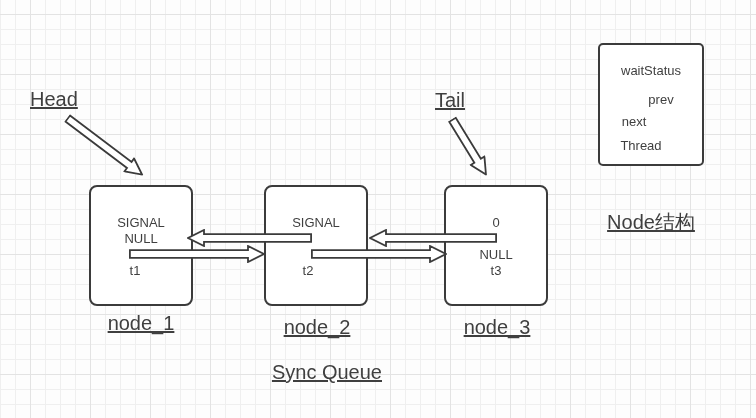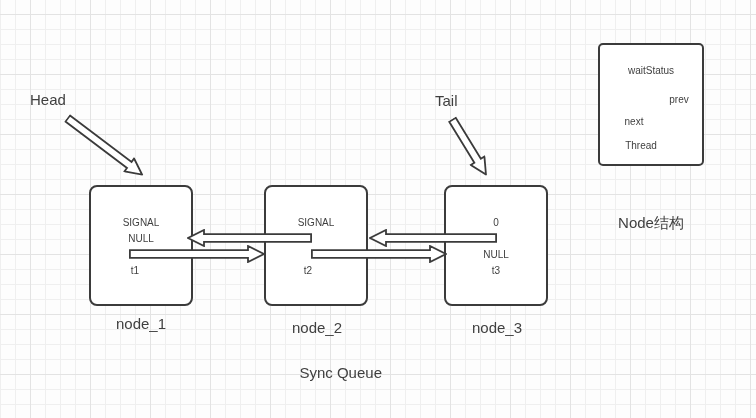--- a/index.html
+++ b/index.html
@@ -9,22 +9,22 @@
     background-color:#fdfdfd;
     background-image:
       linear-gradient(to right,#e3e3e3 1px,transparent 1px),
       linear-gradient(to bottom,#e3e3e3 1px,transparent 1px),
       linear-gradient(to right,#efefef 1px,transparent 1px),
       linear-gradient(to bottom,#efefef 1px,transparent 1px);
     background-size:60px 60px,60px 60px,15px 15px,15px 15px;
     background-position:30px 0,0 14px,0 0,0 14px;
     color:#3f3f3f;
   }
-  .txt{position:absolute;font-size:10px;line-height:14px;white-space:nowrap;z-index:3;}
-  .lbl{position:absolute;font-size:15px;line-height:15px;white-space:nowrap;z-index:3;}
+  .txt{position:absolute;font-size:13px;line-height:14px;white-space:nowrap;z-index:3;}
+  .lbl{position:absolute;font-size:20px;line-height:15px;white-space:nowrap;z-index:3;text-decoration:underline;}
   .ctr{text-align:center;}
   .node-box{
     position:absolute;width:104px;height:121px;box-sizing:border-box;
     background:#ffffff;border:2px solid #3b3b3b;border-radius:8px;z-index:1;
   }
   .struct-box{
     position:absolute;left:598px;top:43px;width:106px;height:123px;box-sizing:border-box;
     background:#ffffff;border:2px solid #3b3b3b;border-radius:5px;z-index:1;
   }
   .arrow{position:absolute;height:18px;z-index:2;}
@@ -86,18 +86,18 @@
   </div>
 
   <div class="lbl ctr" style="left:89px;top:316px;width:104px;">node_1</div>
   <div class="lbl ctr" style="left:264px;top:320px;width:106px;text-align:center;">node_2</div>
   <div class="lbl ctr" style="left:444px;top:320px;width:106px;">node_3</div>
 
   <div class="lbl ctr" style="left:242px;top:365px;width:140px;text-align:right;">Sync Queue</div>
 
   <div class="struct-box"></div>
   <div class="txt ctr" style="left:598px;top:64px;width:106px;">waitStatus</div>
-  <div class="txt ctr" style="left:598px;top:93px;width:126px;margin-left:18px;">prev</div>
+  <div class="txt ctr" style="left:598px;top:93px;width:126px;">prev</div>
   <div class="txt ctr" style="left:574px;top:115px;width:120px;">next</div>
   <div class="txt ctr" style="left:598px;top:139px;width:86px;">Thread</div>
   <div class="lbl ctr" style="left:596px;top:171px;width:110px;margin-top:44px;">Node结构</div>
 
 </div>
 
 </body></html>

